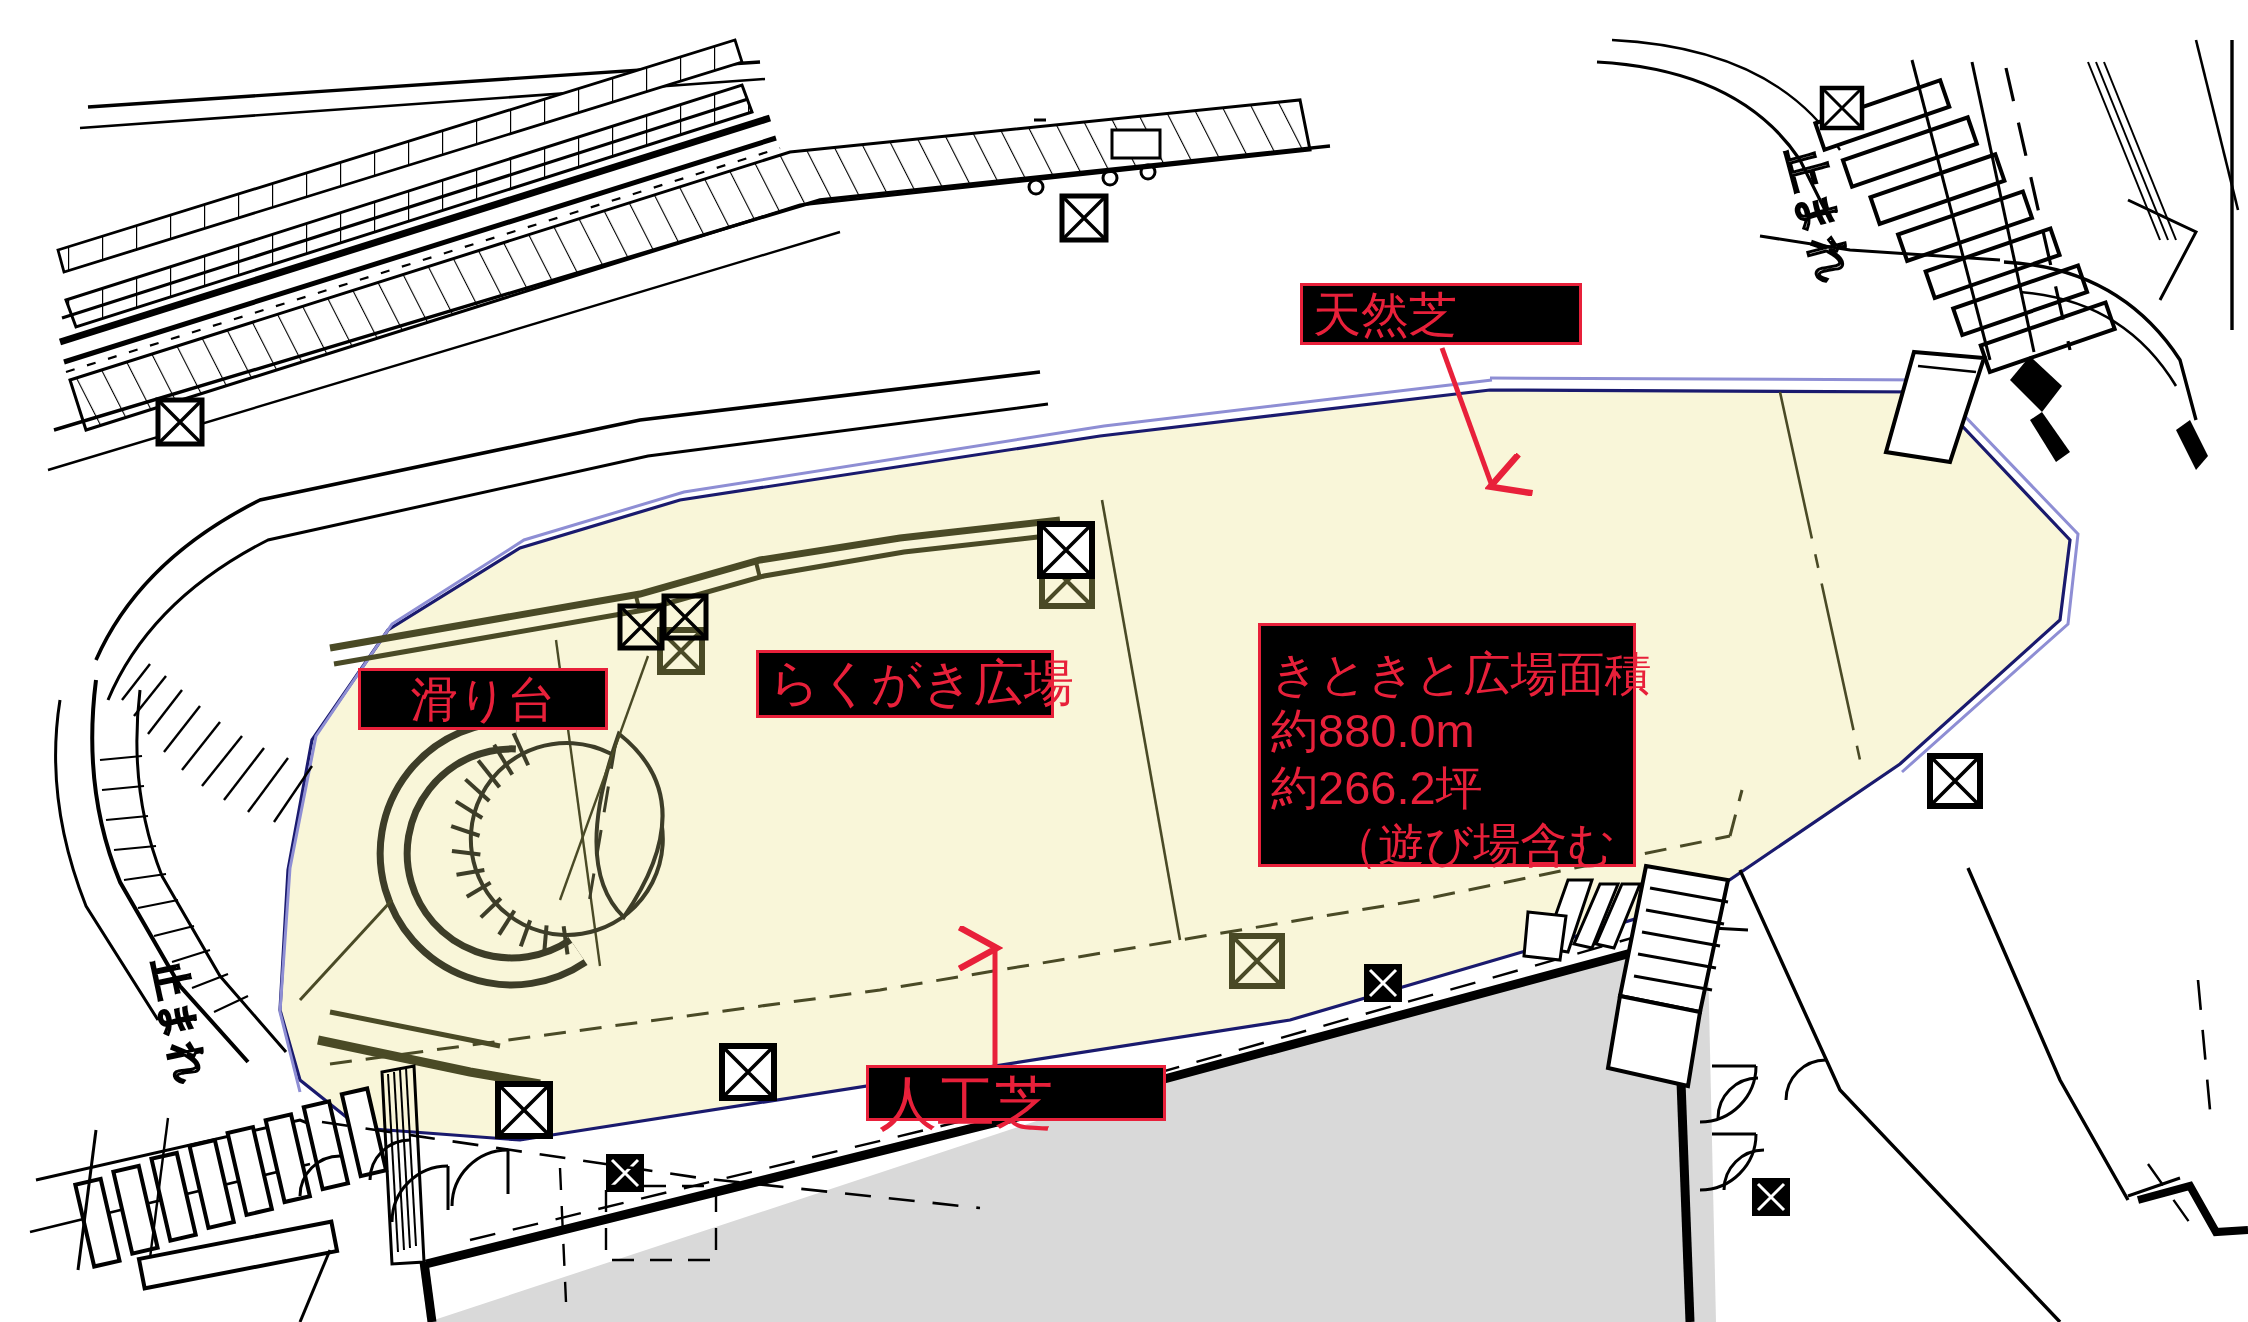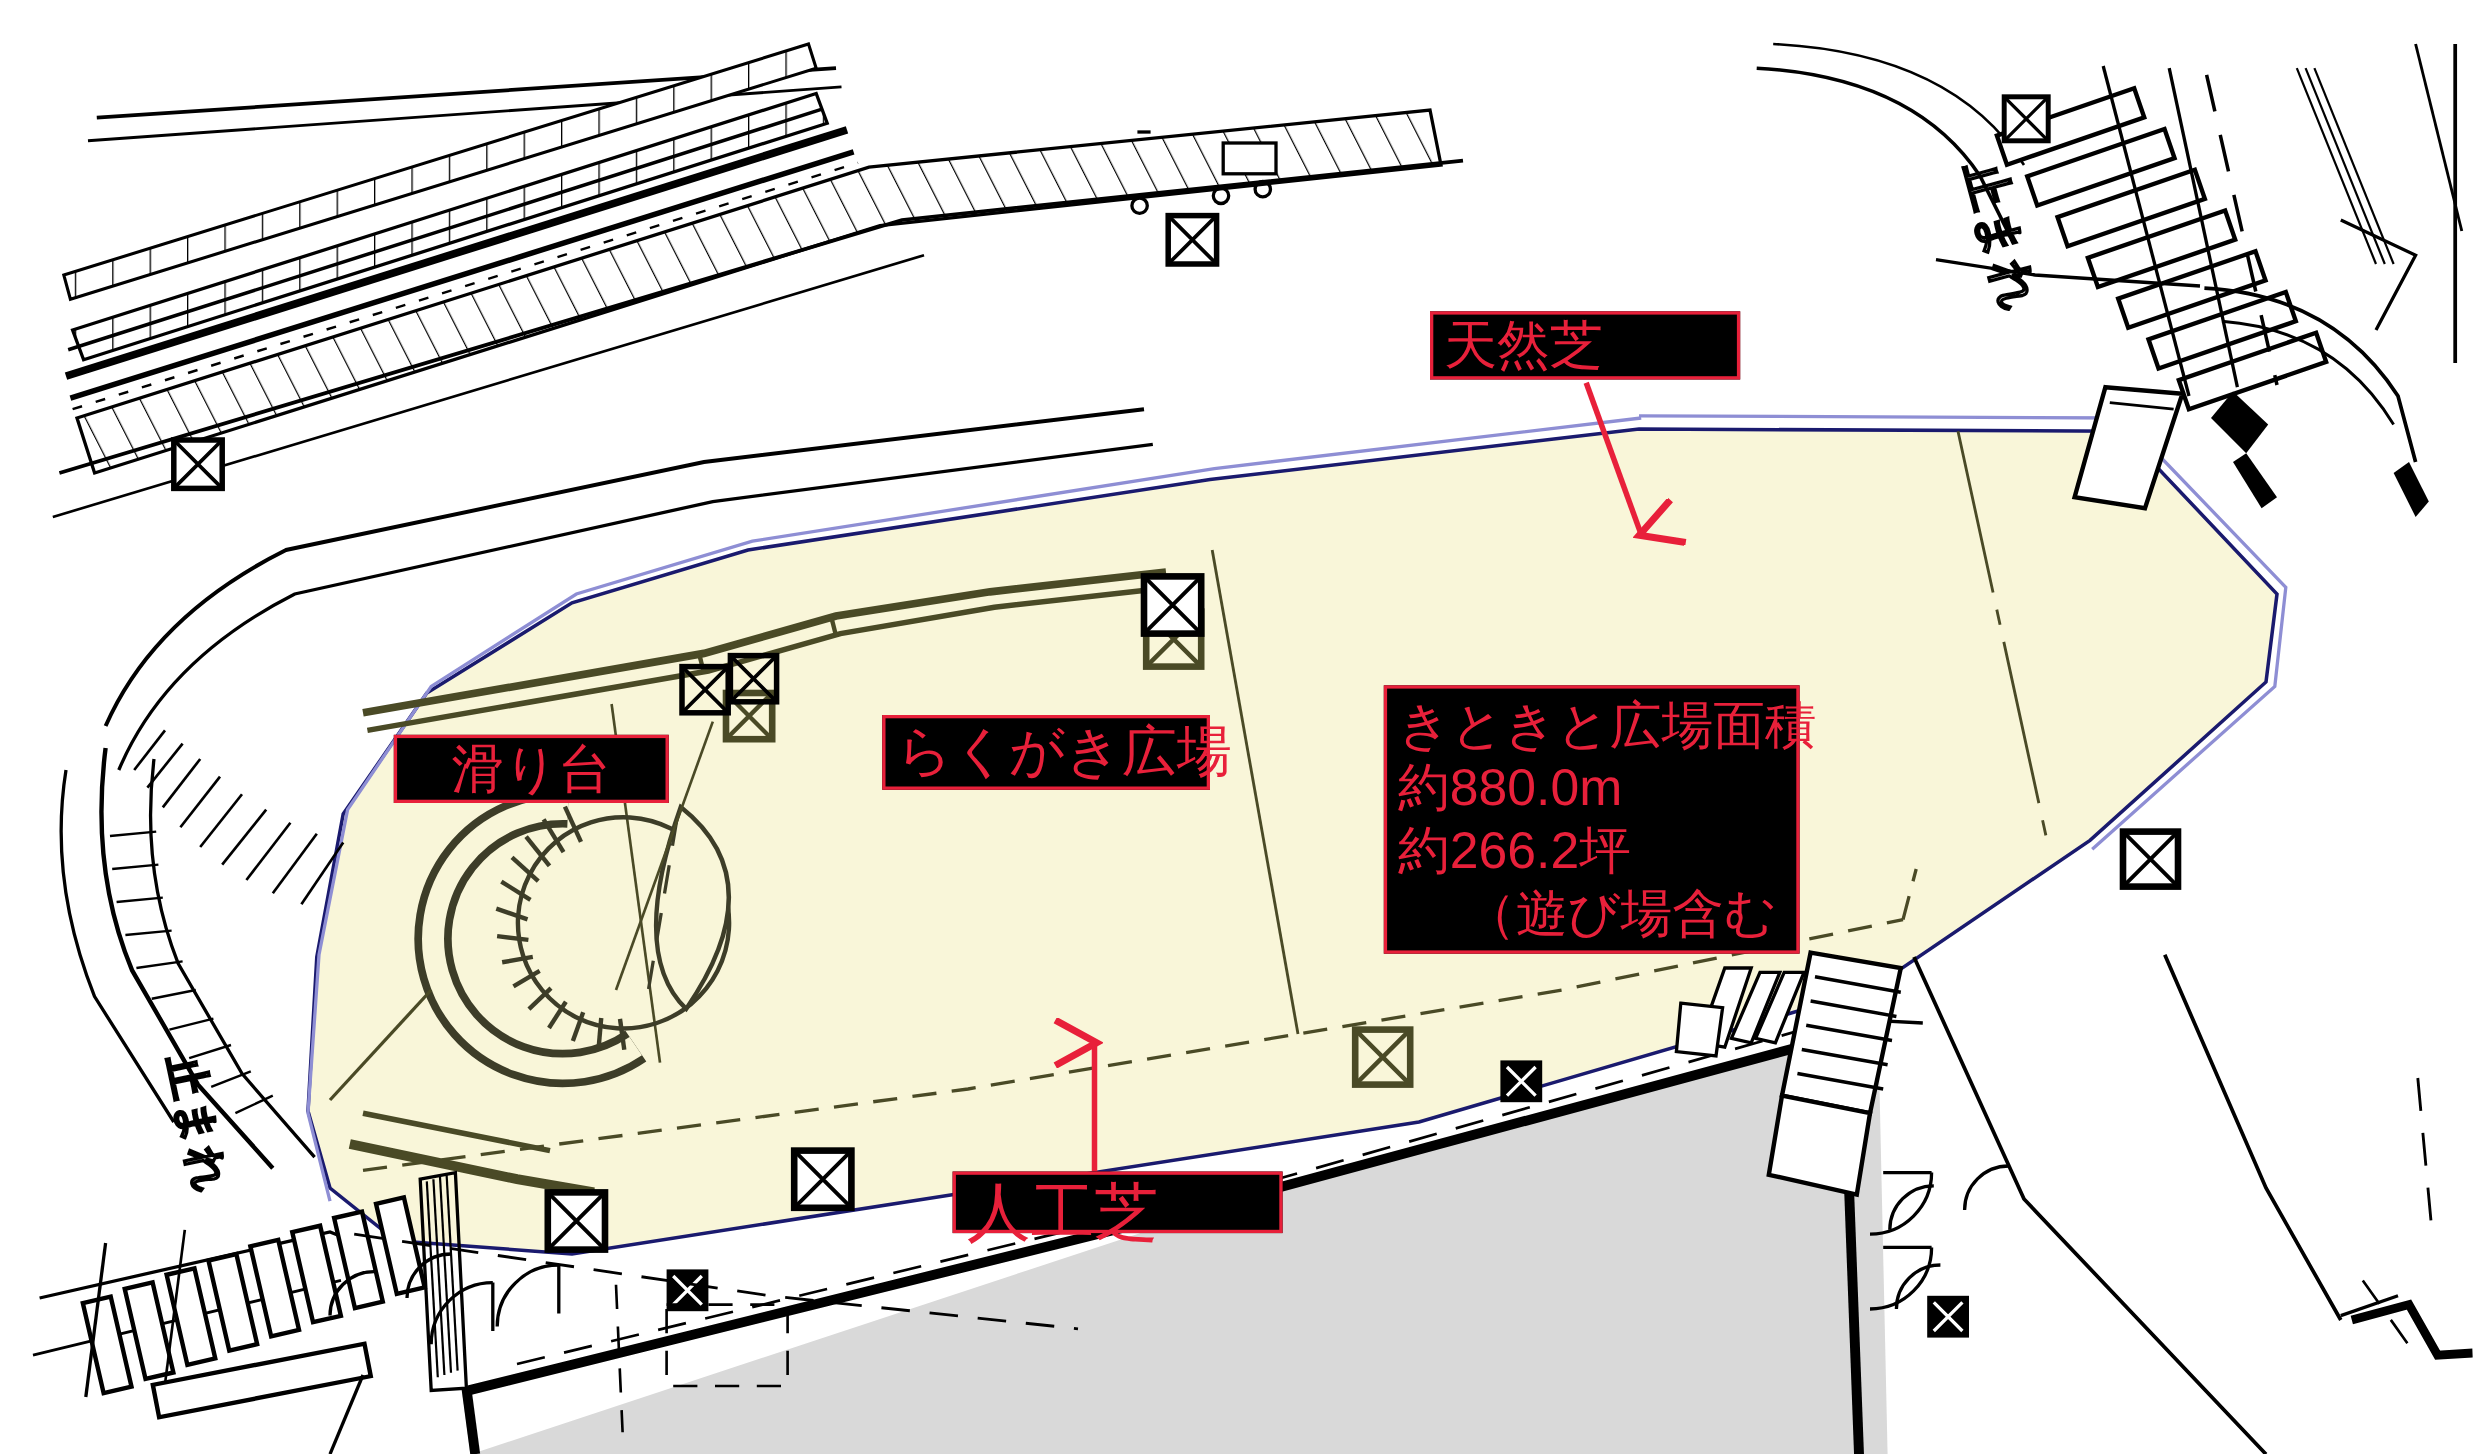--- a/index.html
+++ b/index.html
@@ -4,23 +4,23 @@
 <style>
   html,body{margin:0;padding:0;background:#ffffff;}
   body{font-family:"Liberation Sans","DejaVu Sans",sans-serif;}
   #page{position:relative;width:2248px;height:1322px;background:#ffffff;overflow:hidden;}
   #plan{position:absolute;left:0;top:0;width:2248px;height:1322px;}
   .anno{position:absolute;background:#000000;border:3px solid #e8203a;box-sizing:border-box;
         color:#e8203a;font-family:"Liberation Sans","DejaVu Sans",sans-serif;
         line-height:1.14;white-space:pre;padding:2px 8px 4px 10px;}
   #anno-tennenshiba{left:1300px;top:283px;width:282px;height:62px;font-size:48px;}
   #anno-suberidai{left:358px;top:668px;width:250px;height:62px;font-size:48px;text-align:center;padding-left:0;padding-right:0;}
-  #anno-rakugaki{left:756px;top:650px;width:298px;height:68px;font-size:50px;margin-left:46px;}
+  #anno-rakugaki{left:756px;top:650px;width:298px;height:68px;font-size:50px;}
   #anno-jinkoshiba{left:866px;top:1065px;width:300px;height:56px;font-size:58px;}
-  #anno-area{left:1258px;top:623px;width:378px;height:244px;font-size:47px;line-height:1.21;padding-top:5px;}
+  #anno-area{left:1258px;top:623px;width:378px;height:244px;font-size:47px;line-height:1.21;padding-top:20px;}
   #anno-monument{left:1880px;top:1166px;width:292px;height:112px;font-size:43px;line-height:1.26;padding-top:4px;}
 </style>
 </head>
 <body>
 
 <div id="page">
 
   <svg id="plan" viewBox="0 0 2248 1322">
     <defs>
 

